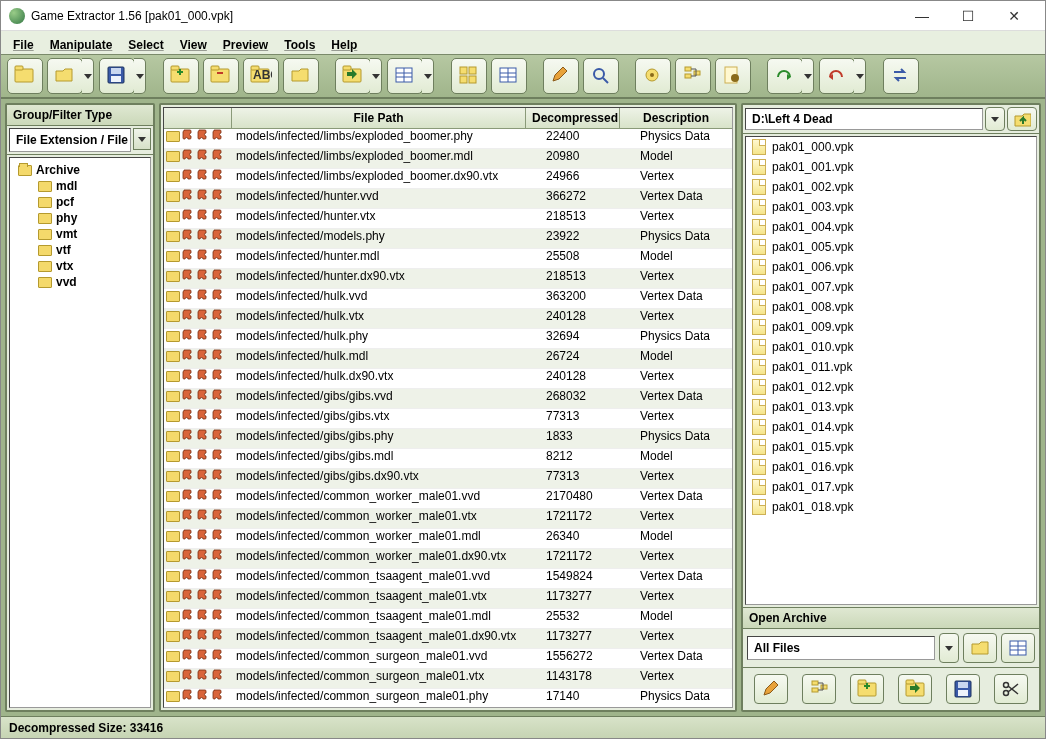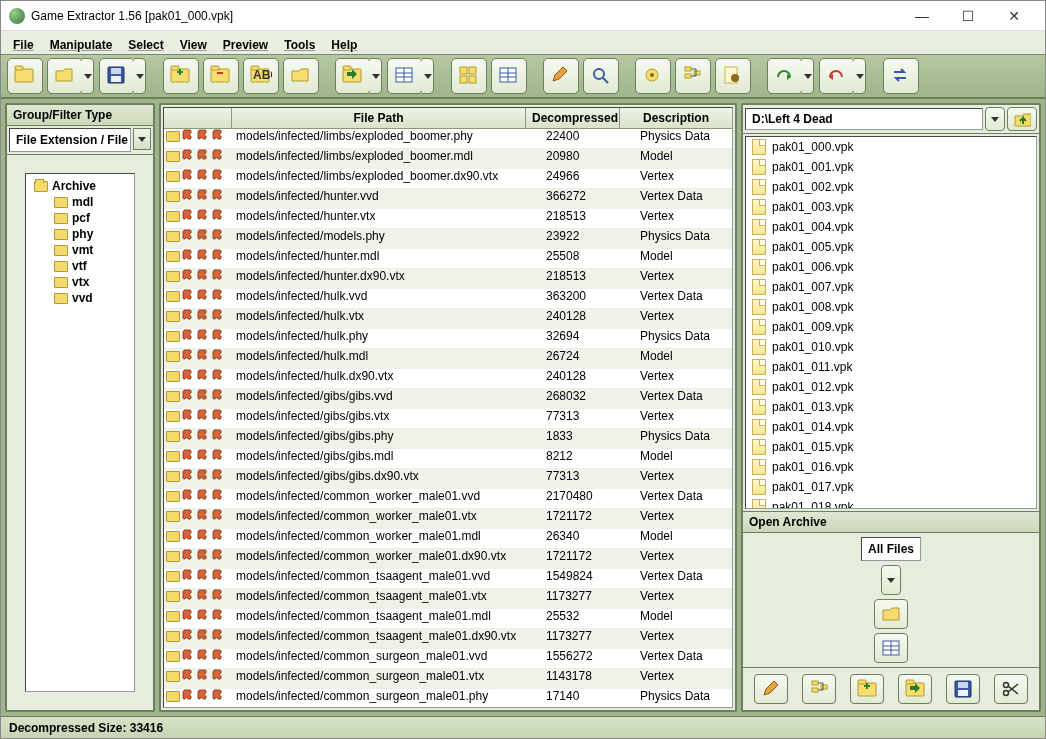--- a/index.html
+++ b/index.html
@@ -28,21 +28,21 @@
 .panel { background: #e6edde; border: 2px solid #6e7f5e; border-radius: 2px; display: flex; flex-direction: column; }
 .left { width: 150px; }
 .center { flex: 1; }
 .right { width: 300px; }
 
 
 .left .header-tab { background: linear-gradient(#dfe8d2, #cbd8b9); border-bottom: 1px solid #6e7f5e; padding: 3px 6px; font-weight: 700; }
 .left .combo-row { display: flex; border-bottom: 1px solid #6e7f5e; }
 .left .combo { flex: 1; padding: 4px 6px; background: #fff; border: 1px inset #999; margin: 2px; font-weight: 700; white-space: nowrap; overflow: hidden; }
 .left .combodrop { width: 18px; height: 22px; background: linear-gradient(#f0f4ea,#d6e0c8); border: 1px solid #6e7f5e; margin: 2px 2px 2px 0; display: flex; align-items: center; justify-content: center; }
-.tree { flex: 1; background: #fff; margin: 18px; border: 1px inset #999; padding: 4px 2px; overflow: auto; }
+.tree { flex: 1; background: #fff; margin: 2px; border: 1px inset #999; padding: 4px 2px; overflow: auto; }
 .tree-item { display: flex; align-items: center; gap: 4px; padding: 1px 0 1px 6px; cursor: default; }
 .tree-item.child { padding-left: 26px; }
 .tree-folder { width: 14px; height: 11px; background: #f4d96b; border: 1px solid #b59a2e; border-radius: 1px; position: relative; }
 .tree-folder.open::before { content: ""; position: absolute; top: -3px; left: 0; width: 7px; height: 3px; background: #f4d96b; border: 1px solid #b59a2e; border-bottom: none; }
 .tree-label { font-weight: 700; }
 
 
 .table-wrap { flex: 1; background: #fff; margin: 2px; border: 1px inset #999; display: flex; flex-direction: column; overflow: hidden; }
 .thead { display: flex; background: linear-gradient(#eef3e7, #d8e3c9); border-bottom: 1px solid #8a9a79; }
 .th { padding: 3px 6px; border-right: 1px solid #8a9a79; font-weight: 700; text-align: center; }
@@ -63,21 +63,21 @@
 .ic-puzzle svg { width: 14px; height: 14px; }
 
 
 .right .pathrow { display: flex; align-items: center; padding: 2px; gap: 2px; border-bottom: 1px solid #6e7f5e; }
 .right .pathbox { flex: 1; background: #fff; border: 1px inset #999; padding: 3px 6px; font-weight: 700; }
 .dirlist { flex: 1; background: #fff; margin: 2px; border: 1px inset #999; overflow-y: auto; }
 .dir-item { display: flex; align-items: center; gap: 6px; padding: 2px 6px; cursor: default; }
 .dir-icon { width: 14px; height: 16px; background: linear-gradient(#fff8d0, #f5e58a); border: 1px solid #cdb055; position: relative; }
 .dir-icon::before { content: ""; position: absolute; top: 0; right: 0; width: 5px; height: 5px; background: #fff; border-left: 1px solid #cdb055; border-bottom: 1px solid #cdb055; }
 .right .sect-tab { background: linear-gradient(#dfe8d2, #cbd8b9); border-top: 1px solid #6e7f5e; border-bottom: 1px solid #6e7f5e; padding: 3px 6px; font-weight: 700; }
-.right .openrow { display: flex; align-items: center; padding: 4px; gap: 4px; flex-direction: column; }
+.right .openrow { display: flex; align-items: center; padding: 4px; gap: 4px; }
 .right .openrow .sel { flex: 1; background: #fff; border: 1px inset #999; padding: 4px 6px; font-weight: 700; display: flex; align-items: center; }
 .sqbtn { width: 34px; height: 30px; border: 1px solid #6e7f5e; border-radius: 4px; background: linear-gradient(#f6f9f1, #e1ebd3); display: flex; align-items: center; justify-content: center; cursor: default; }
 .bottom-toolbar { display: flex; gap: 12px; padding: 6px 10px; border-top: 1px solid #6e7f5e; justify-content: space-around; }
 
 
 .statusbar { height: 22px; background: linear-gradient(#d8e3c9, #c6d4b3); border-top: 1px solid #6e7f5e; display: flex; align-items: center; padding: 0 8px; font-weight: 700; }
 
 
 .dd { width: 0; height: 0; border-left: 4px solid transparent; border-right: 4px solid transparent; border-top: 5px solid #333; }
 

